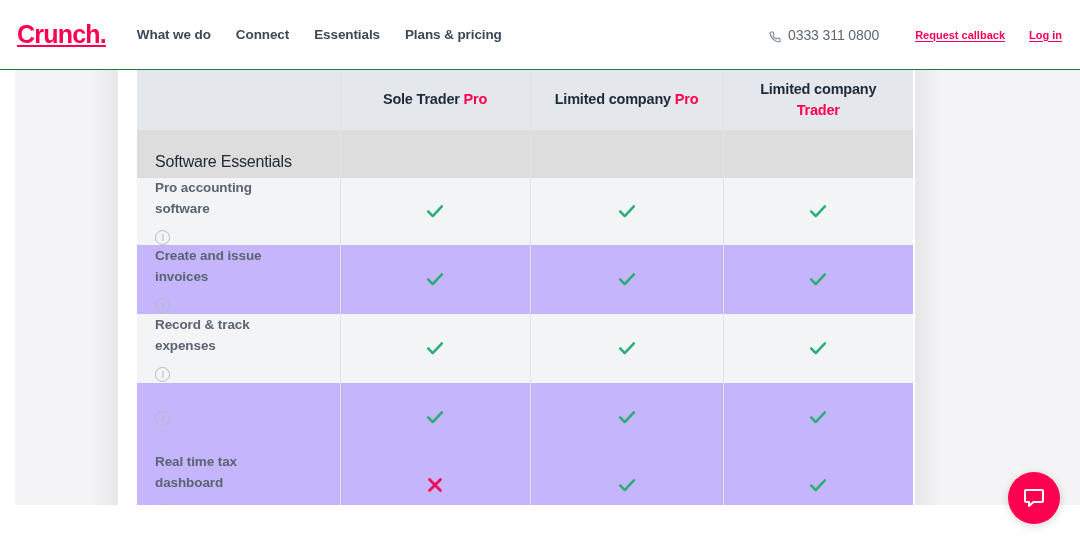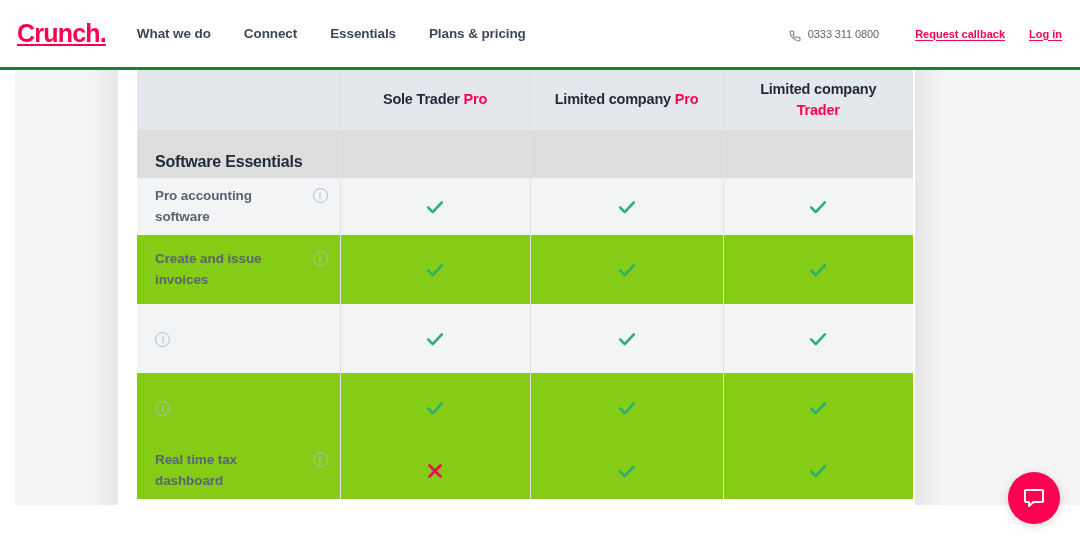--- a/index.html
+++ b/index.html
@@ -16,40 +16,40 @@
     position: relative;
   }
 
   
   .site-header {
     position: absolute;
     top: 0; left: 0;
     width: 1080px;
     height: 70px;
     background: #ffffff;
-    border-bottom: 3px solid #15803d;
+    border-bottom: 1px solid #15803d;
     display: flex;
     align-items: center;
     z-index: 40;
   }
 
   .logo {
     margin-left: 17px;
     font-size: 25px;
     font-weight: bold;
     color: #ff0050;
     letter-spacing: -0.8px;
     line-height: 1;
   }
 
   .main-nav {
     display: flex;
     align-items: center;
     margin-left: 31px;
-    gap: 33px;
+    gap: 25px;
   }
 
   .main-nav a {
     font-size: 13.5px;
     font-weight: bold;
     color: #3c4858;
     text-decoration: none;
     letter-spacing: -0.1px;
     white-space: nowrap;
   }
@@ -68,21 +68,21 @@
     margin-right: 36px;
   }
 
   .phone-icon {
     width: 12px; height: 12px;
     display: block;
     color: #7a8492;
   }
 
   .phone-number {
-    font-size: 11px;
+    font-size: 14px;
     color: #5c6674;
     letter-spacing: -0.1px;
     white-space: nowrap;
   }
 
   .header-link {
     font-size: 11px;
     font-weight: bold;
     color: #ff0050;
     text-decoration: underline;
@@ -164,45 +164,46 @@
   tr.plan-head th.blank { background: #e4e8ec; }
   .tier { color: #ff0050; }
   .plan-premium .tier { display: block; }
 
   
   tr.section-row td {
     background: #dddddd;
     height: 48px;
     padding: 16px 0 0 18px;
     font-size: 16px;
-    font-weight: bold;
+    font-weight: normal;
     color: #222b36;
     letter-spacing: -0.2px;
   }
 
   
   tr.feature-row td {
     height: 57px;
-    background: #84cc16;
+    background: #c4b5fd;
   }
   tr.feature-row.alt td {
     background: #f3f4f6;
   }
   tr.feature-row.tall td { height: 69px; }
 
   td.feature-label {
     padding: 0 12px 0 18px;
     position: relative;
   }
 
   .label-inner {
     display: flex;
     align-items: flex-start;
     justify-content: space-between;
     gap: 8px;
+    flex-direction: column;
   }
 
   .label-text {
     font-size: 13.5px;
     font-weight: bold;
     color: #5a6472;
     line-height: 1.55;
     letter-spacing: -0.1px;
     max-width: 150px;
   }
@@ -351,20 +352,21 @@
                 <path d="M4.5 12.5l5 5L19.5 7"></path>
               </svg></span></td>
         <td class="mark-cell"><span class="mark"><svg viewBox="0 0 24 24" fill="none" stroke="#27ae73" stroke-width="2.7" stroke-linecap="round" stroke-linejoin="round">
                 <path d="M4.5 12.5l5 5L19.5 7"></path>
               </svg></span></td>
       </tr>
 
       <tr class="feature-row alt tall">
         <td class="feature-label">
           <div class="label-inner">
+            <span class="label-text">Record &amp; track expenses</span>
             <span class="info-icon"></span>
           </div>
         </td>
         <td class="mark-cell"><span class="mark"><svg viewBox="0 0 24 24" fill="none" stroke="#27ae73" stroke-width="2.7" stroke-linecap="round" stroke-linejoin="round">
                 <path d="M4.5 12.5l5 5L19.5 7"></path>
               </svg></span></td>
         <td class="mark-cell"><span class="mark"><svg viewBox="0 0 24 24" fill="none" stroke="#27ae73" stroke-width="2.7" stroke-linecap="round" stroke-linejoin="round">
                 <path d="M4.5 12.5l5 5L19.5 7"></path>
               </svg></span></td>
         <td class="mark-cell"><span class="mark"><svg viewBox="0 0 24 24" fill="none" stroke="#27ae73" stroke-width="2.7" stroke-linecap="round" stroke-linejoin="round">

